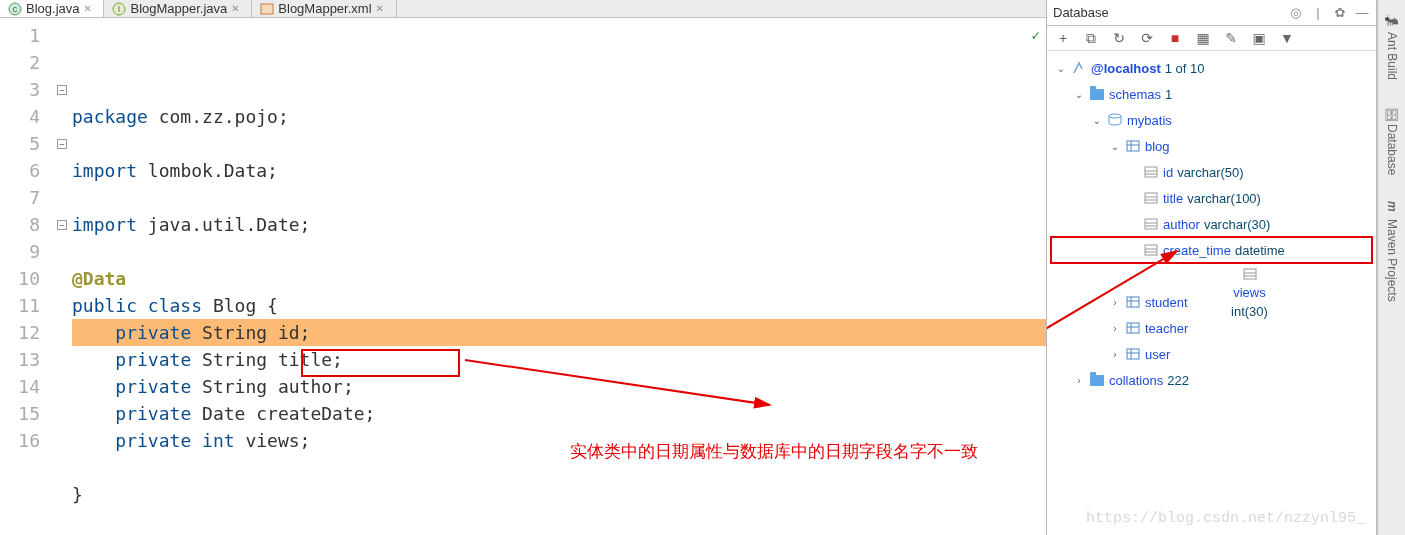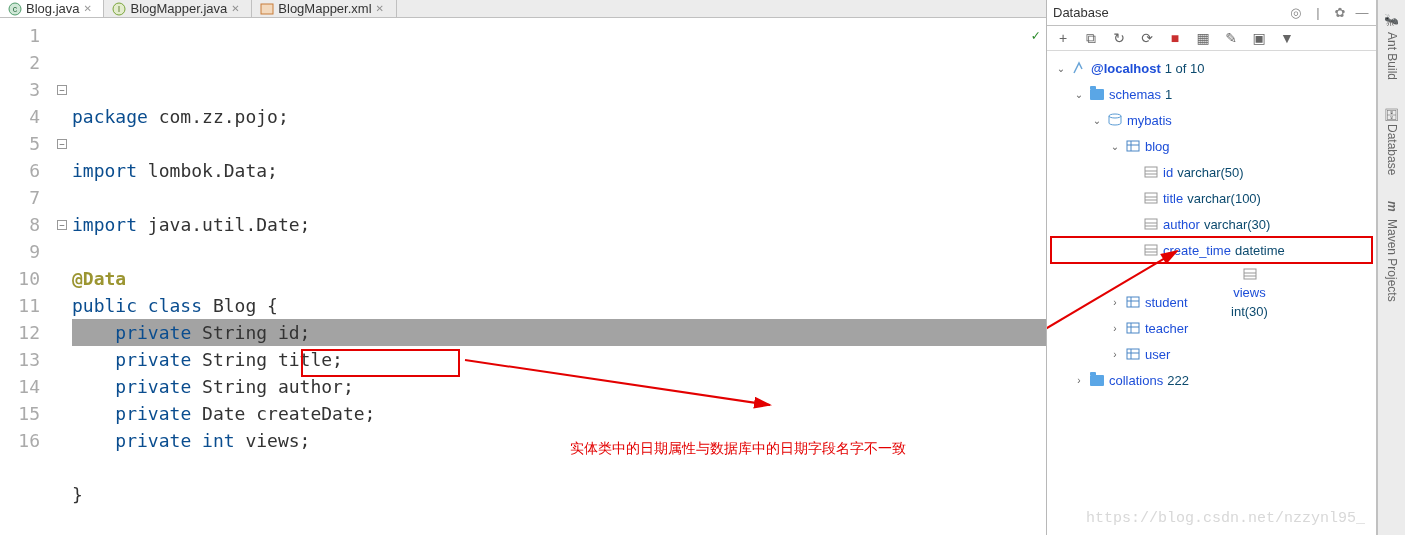--- a/index.html
+++ b/index.html
@@ -13,26 +13,26 @@
 .tab .icon { width: 14px; height: 14px; display: inline-flex; align-items: center; justify-content: center; }
 .tab .close { width: 12px; height: 12px; opacity: 0.5; font-size: 10px; }
 .editor-body { display: flex; flex: 1; font-family: Consolas, monospace; font-size: 18px; line-height: 27px; position: relative; }
 .gutter { width: 52px; text-align: right; padding-right: 12px; color: #aaa; user-select: none; padding-top: 4px; background:#fff; }
 .gutter .ln { height: 27px; }
 .fold-col { width: 20px; padding-top: 4px; position: relative; }
 .fold-col .mk { height: 27px; display: flex; align-items: center; justify-content: center; }
 .fold-minus { width: 10px; height: 10px; border: 1px solid #999; font-size: 9px; line-height: 8px; text-align: center; color: #666; background: #fff; }
 .code { flex: 1; padding-top: 4px; white-space: pre; position: relative; }
 .code .row { height: 27px; }
-.code .row.hl { background: #a3a3a3; }
+.code .row.hl { background: #fdba74; }
 .kw { color: #0a4d8f; font-weight: normal; }
 .ann { color: #9b9531; font-weight: bold; }
 
 .red-box { position: absolute; border: 2px solid #e30000; pointer-events: none; }
-.annotation-text { position: absolute; color: #e30000; font-family: "Microsoft YaHei", sans-serif; font-size: 14px; }
+.annotation-text { position: absolute; color: #e30000; font-family: "Microsoft YaHei", sans-serif; font-size: 17px; }
 
 .db-panel { width: 330px; display: flex; flex-direction: column; border-right: 1px solid #c0c0c0; }
 .db-head { display: flex; align-items: center; height: 26px; padding: 0 6px; border-bottom: 1px solid #c0c0c0; gap: 6px; font-size: 13px; }
 .db-head .title { flex: 1; }
 .db-head .ib { width: 16px; height: 16px; display: inline-flex; align-items: center; justify-content: center; opacity: 0.6; cursor: pointer; }
 .db-toolbar { display: flex; align-items: center; gap: 12px; padding: 4px 8px; border-bottom: 1px solid #d8d8d8; color: #666; }
 .db-toolbar .tb { width: 16px; height: 16px; display: inline-flex; align-items: center; justify-content: center; cursor: pointer; font-size: 14px; }
 .db-tree { flex: 1; padding: 4px 4px; overflow: auto; font-size: 13px; position: relative; }
 .tree-row { display: flex; align-items: center; height: 26px; padding-left: 4px; gap: 4px; white-space: nowrap; }
 .tree-row .chevron { width: 12px; text-align: center; color: #666; cursor: pointer; font-size: 10px; }

